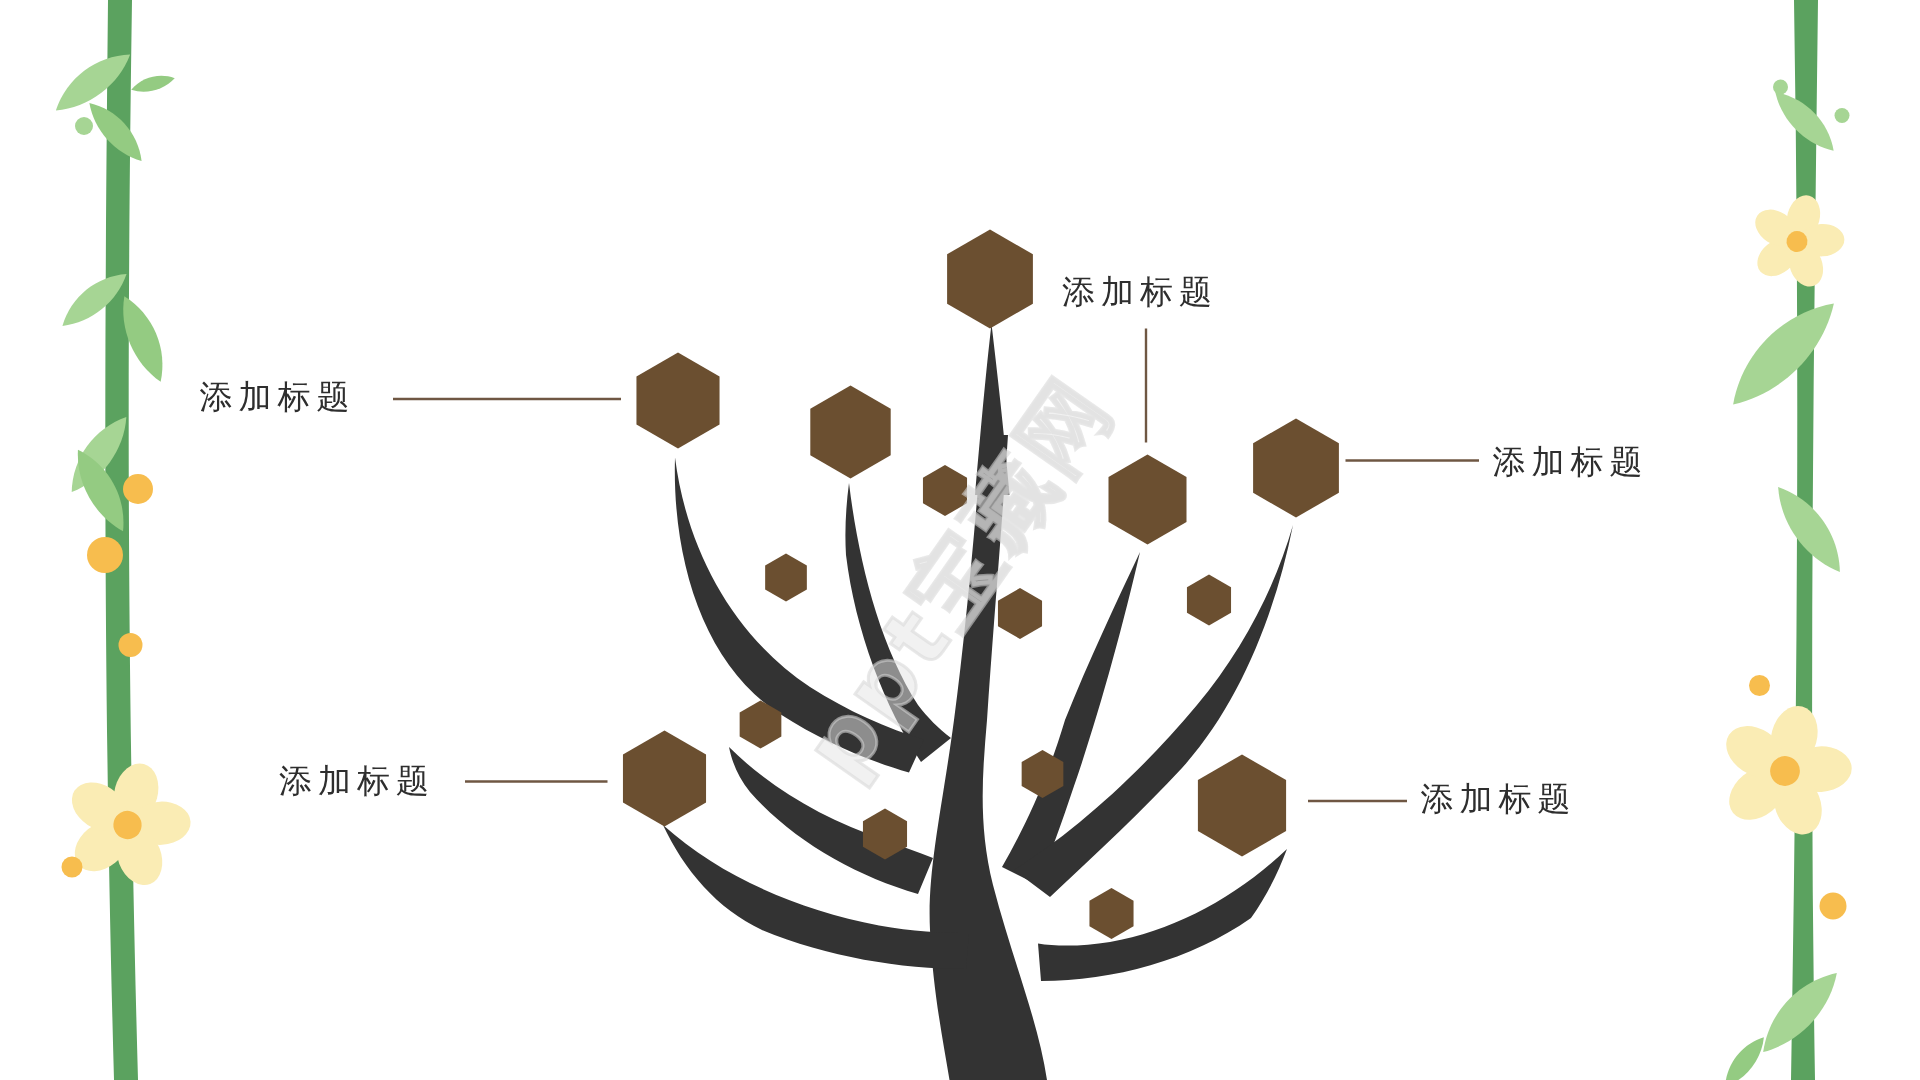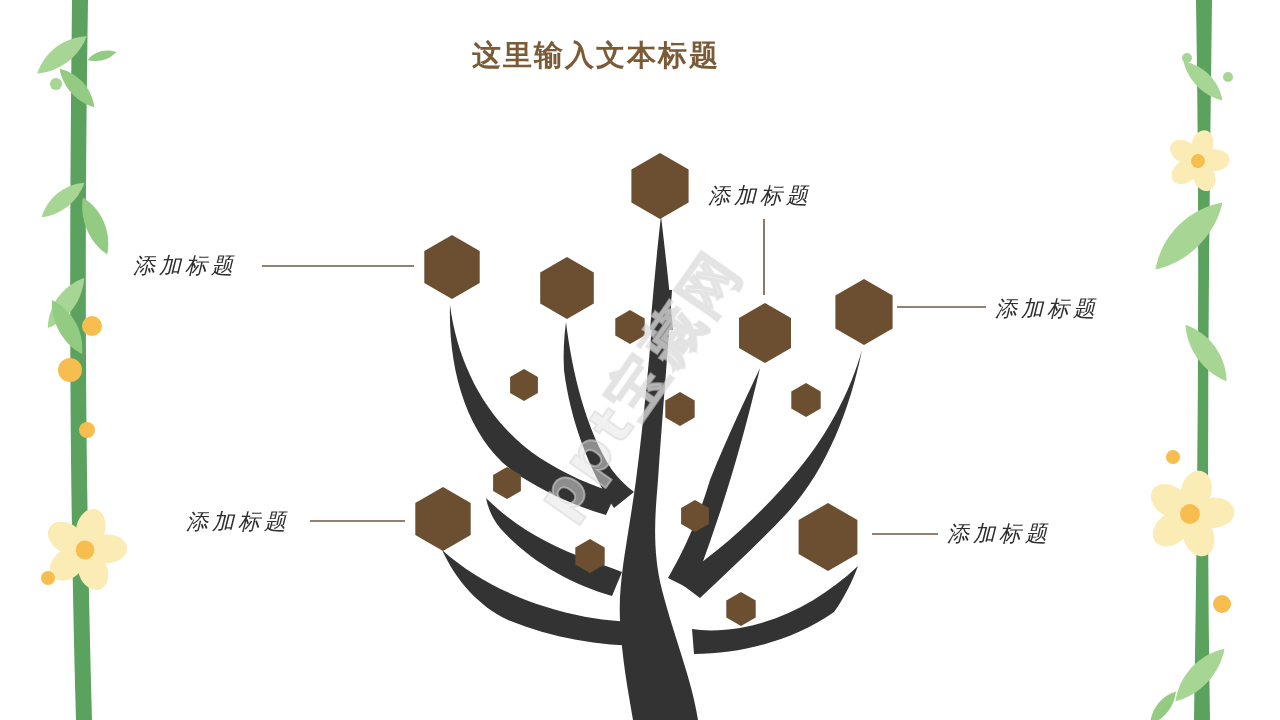--- a/index.html
+++ b/index.html
@@ -11,21 +11,20 @@
   .scene{position:absolute;left:0;top:0;width:1280px;height:720px;}
   .page-title{
     position:absolute;left:472px;top:40px;width:280px;height:30px;
     font-size:29px;font-weight:bold;letter-spacing:2px;line-height:30px;
     color:var(--title,#7a5b35);white-space:nowrap;
   }
   .callout{
     position:absolute;height:28px;line-height:28px;
     font-size:22px;letter-spacing:4px;color:var(--label,#2e2e2e);
     white-space:nowrap;
-    font-style:italic;
   }
   .watermark{
     position:absolute;left:430px;top:325px;width:420px;height:120px;
     display:flex;align-items:center;justify-content:center;
     font-size:58px;font-weight:bold;letter-spacing:4px;
     color:rgba(255,255,255,0.25);
     -webkit-text-stroke:2px rgba(215,215,215,0.55);
     text-shadow:0 0 1px rgba(200,200,200,0.35);
     transform:rotate(-55deg);transform-origin:center;
     pointer-events:none;
@@ -136,20 +135,19 @@
         <line x1="262" y1="266" x2="414" y2="266" style="stroke:var(--connector);stroke-width:1.6"></line>
         <line x1="764" y1="219" x2="764" y2="295" style="stroke:var(--connector);stroke-width:1.6"></line>
         <line x1="897" y1="307" x2="986" y2="307" style="stroke:var(--connector);stroke-width:1.6"></line>
         <line x1="310" y1="521" x2="405" y2="521" style="stroke:var(--connector);stroke-width:1.6"></line>
         <line x1="872" y1="534" x2="938" y2="534" style="stroke:var(--connector);stroke-width:1.6"></line>
       </g>
   </svg>
 
   <div class="watermark">ppt宝藏网</div>
 
-  <div class="page-title">这里输入文本标题</div>
 
   <div class="callout" style="left:133px;top:252px">添加标题</div>
   <div class="callout" style="left:708px;top:182px">添加标题</div>
   <div class="callout" style="left:995px;top:295px">添加标题</div>
   <div class="callout" style="left:186px;top:508px">添加标题</div>
   <div class="callout" style="left:947px;top:520px">添加标题</div>
 </div>
 
 </body></html>

